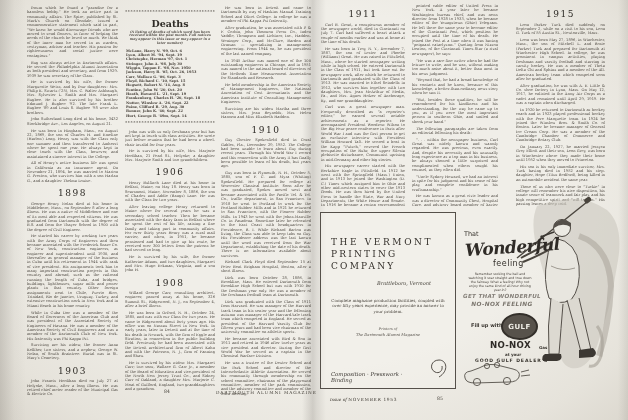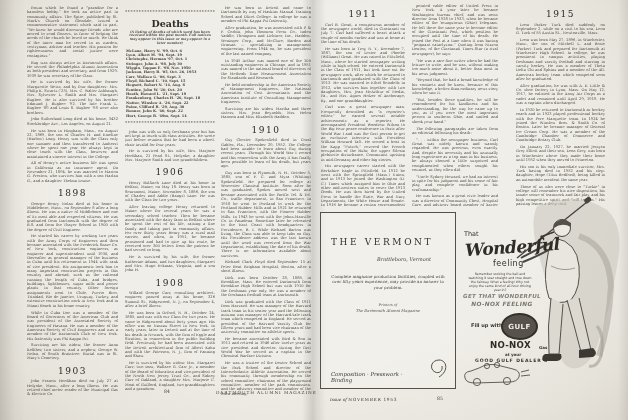--- a/index.html
+++ b/index.html
@@ -176,20 +176,21 @@
       <div class="para">Leon was born May 27, 1896, in Winchester, Mass., the son of Mitchell L. and Rosie (Parker) Tuck and prepared for Dartmouth at Winchester High School. In college, he was prominent in campus activities, playing freshman and varsity football and starring in varsity hockey. He was a member of Theta Delta Chi and Sphinx and a member of the All-American hockey team which competed soon after he graduated.</div>
       <div class="para">After graduation, he was with A. E. Little &amp; Co. shoe factory in Lynn, Mass. On May 12, 1917, he enlisted in the Army Air Corps as a cadet and remained until April 29, 1919. He was a captain when discharged.</div>
       <div class="para">In 1920 he returned to Dartmouth as hockey coach and in 1923 played professional hockey with the Pere Marquette team. In 1924 he joined the Winslow Bros. &amp; Smith Co. of Boston. Later he became manager of General Ice Cream Corp. He was a member of the Cambridge Chamber of Commerce and Cambridge Rotary Club.</div>
       <div class="para">On January 22, 1927, he married Jessyca Grey Elliott and their son, Leon Grey, was born in Winchester where they made their home until 1952 when they moved to Princeton.</div>
       <div class="para">His son is his only immediate survivor, Mrs. Tuck having died in 1952 and his step-daughter, Hope (Titus Bedford), being killed in an automobile accident the same year.</div>
       <div class="para">Those of us who were close to “Tuckie” in college will remember his nice disposition, his innate sense of teamwork and fair play, and his high competitive spirit and “will to win.” His passing leaves a deep void.</div>
     </div>
 
   <div class="vermont">
     <div class="v-name1">THE VERMONT</div>
+    <div class="v-name2">PRINTING COMPANY</div>
     <div class="v-town">Brattleboro, Vermont</div>
     <div class="v-body">Complete magazine production facilities, coupled with over fifty years experience, may provide an answer to your problem.</div>
     <div class="v-printers1">Printers of</div>
     <div class="v-printers2">The Dartmouth Alumni Magazine</div>
     <div class="v-bottom">
       <span class="v-services">Composition · Presswork · Binding</span>
       <span>
         <svg width="26" height="22" viewBox="0 0 26 22">
           <path d="M18 20 C 28 14, 26 3, 18 3 C 10 3, 8 12, 14 15 C 18 17, 22 14, 21 9" fill="none" stroke="#55504a" stroke-width="1"></path>
         </svg>

